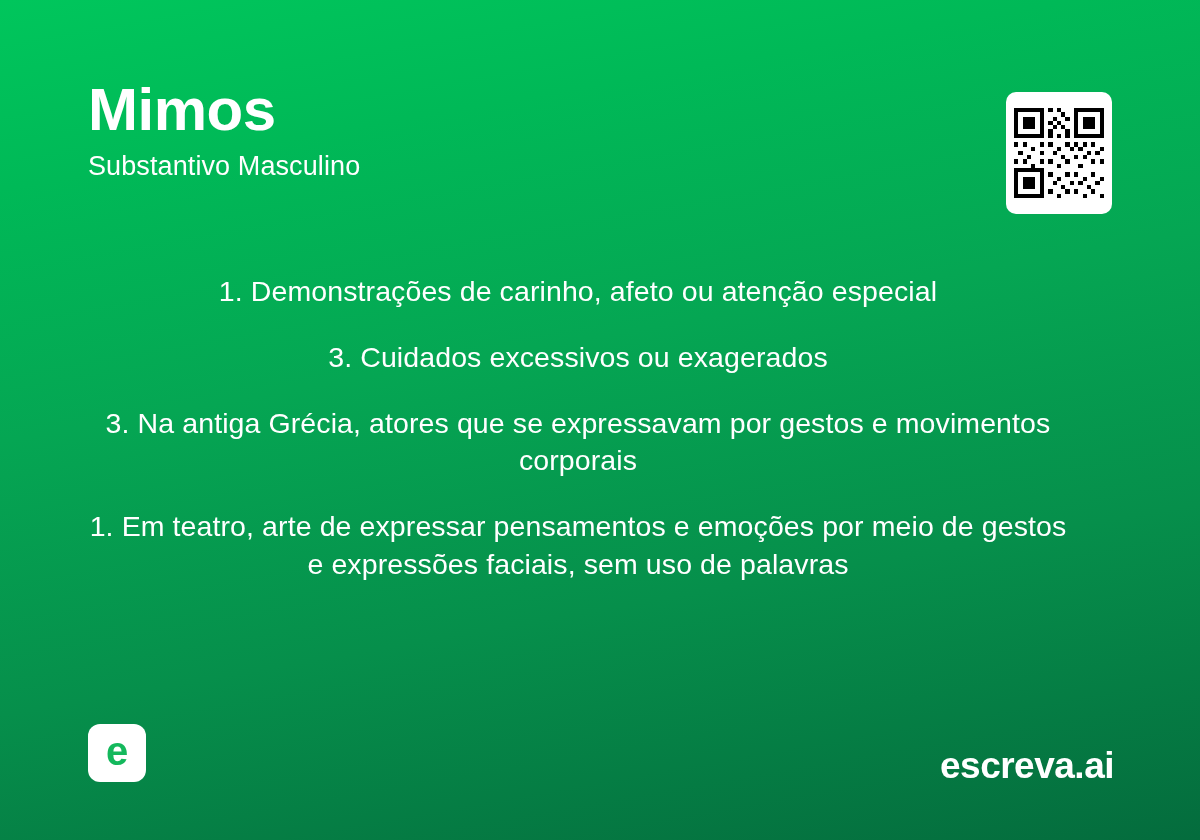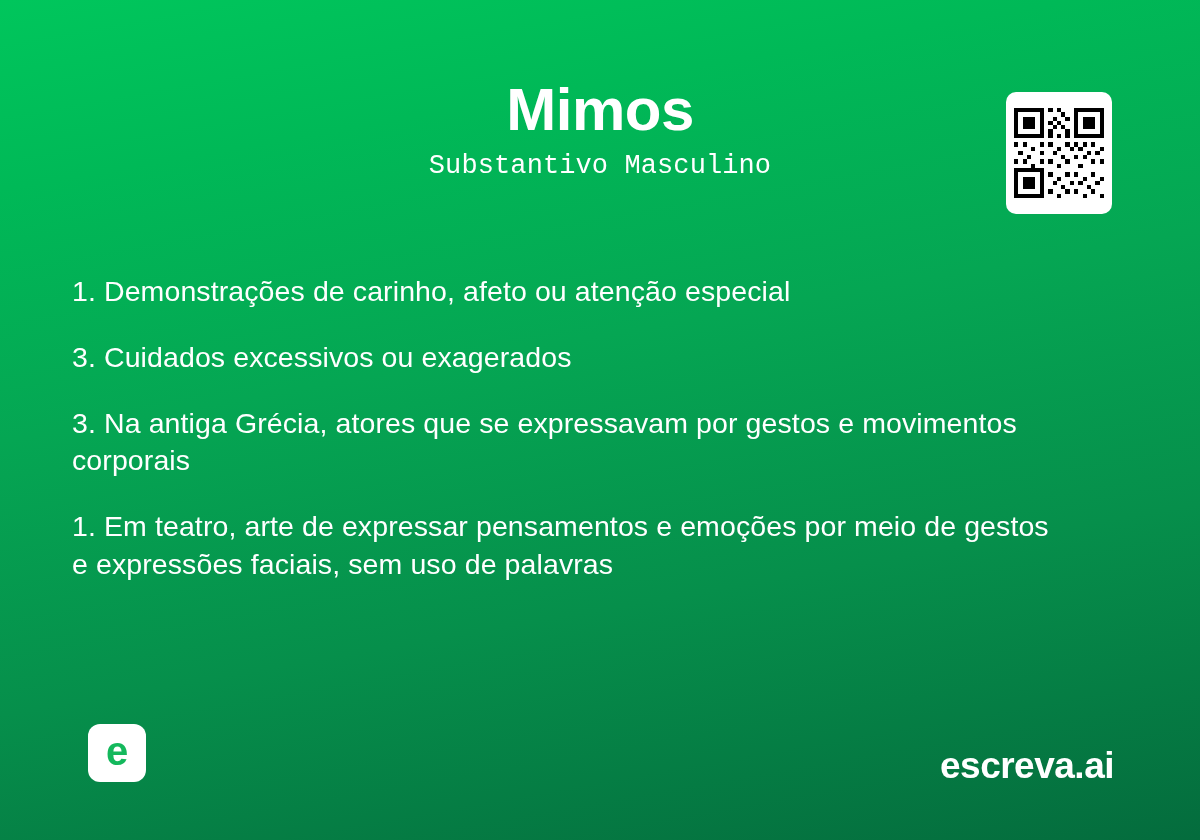--- a/index.html
+++ b/index.html
@@ -21,46 +21,45 @@
     box-sizing: border-box;
     background: linear-gradient(170deg, #00c65c 0%, #00b957 18%, #05a653 42%, #068f4b 68%, #046c3d 100%);
     overflow: hidden;
   }
 
   .content {
     position: absolute;
     left: 88px;
     top: 78px;
     right: 88px;
-    text-align: center;
   }
 
   .title {
     font-size: 60px;
     font-weight: bold;
     color: #ffffff;
     letter-spacing: -0.5px;
     line-height: 1.05;
     margin: 0;
   }
 
   .subtitle {
     font-size: 27px;
     color: #ffffff;
     margin: 10px 0 0 0;
     font-weight: normal;
     letter-spacing: 0.1px;
-    font-family: Liberation Mono, monospace;
   }
 
   .definitions {
     position: absolute;
-    left: 72px;
+    left: 88px;
     top: 244px;
     width: 980px;
+    text-align: center;
   }
 
   .definition {
     font-size: 28.5px;
     color: #ffffff;
     line-height: 1.32;
     margin-bottom: 22px;
     letter-spacing: 0.1px;
   }
 

